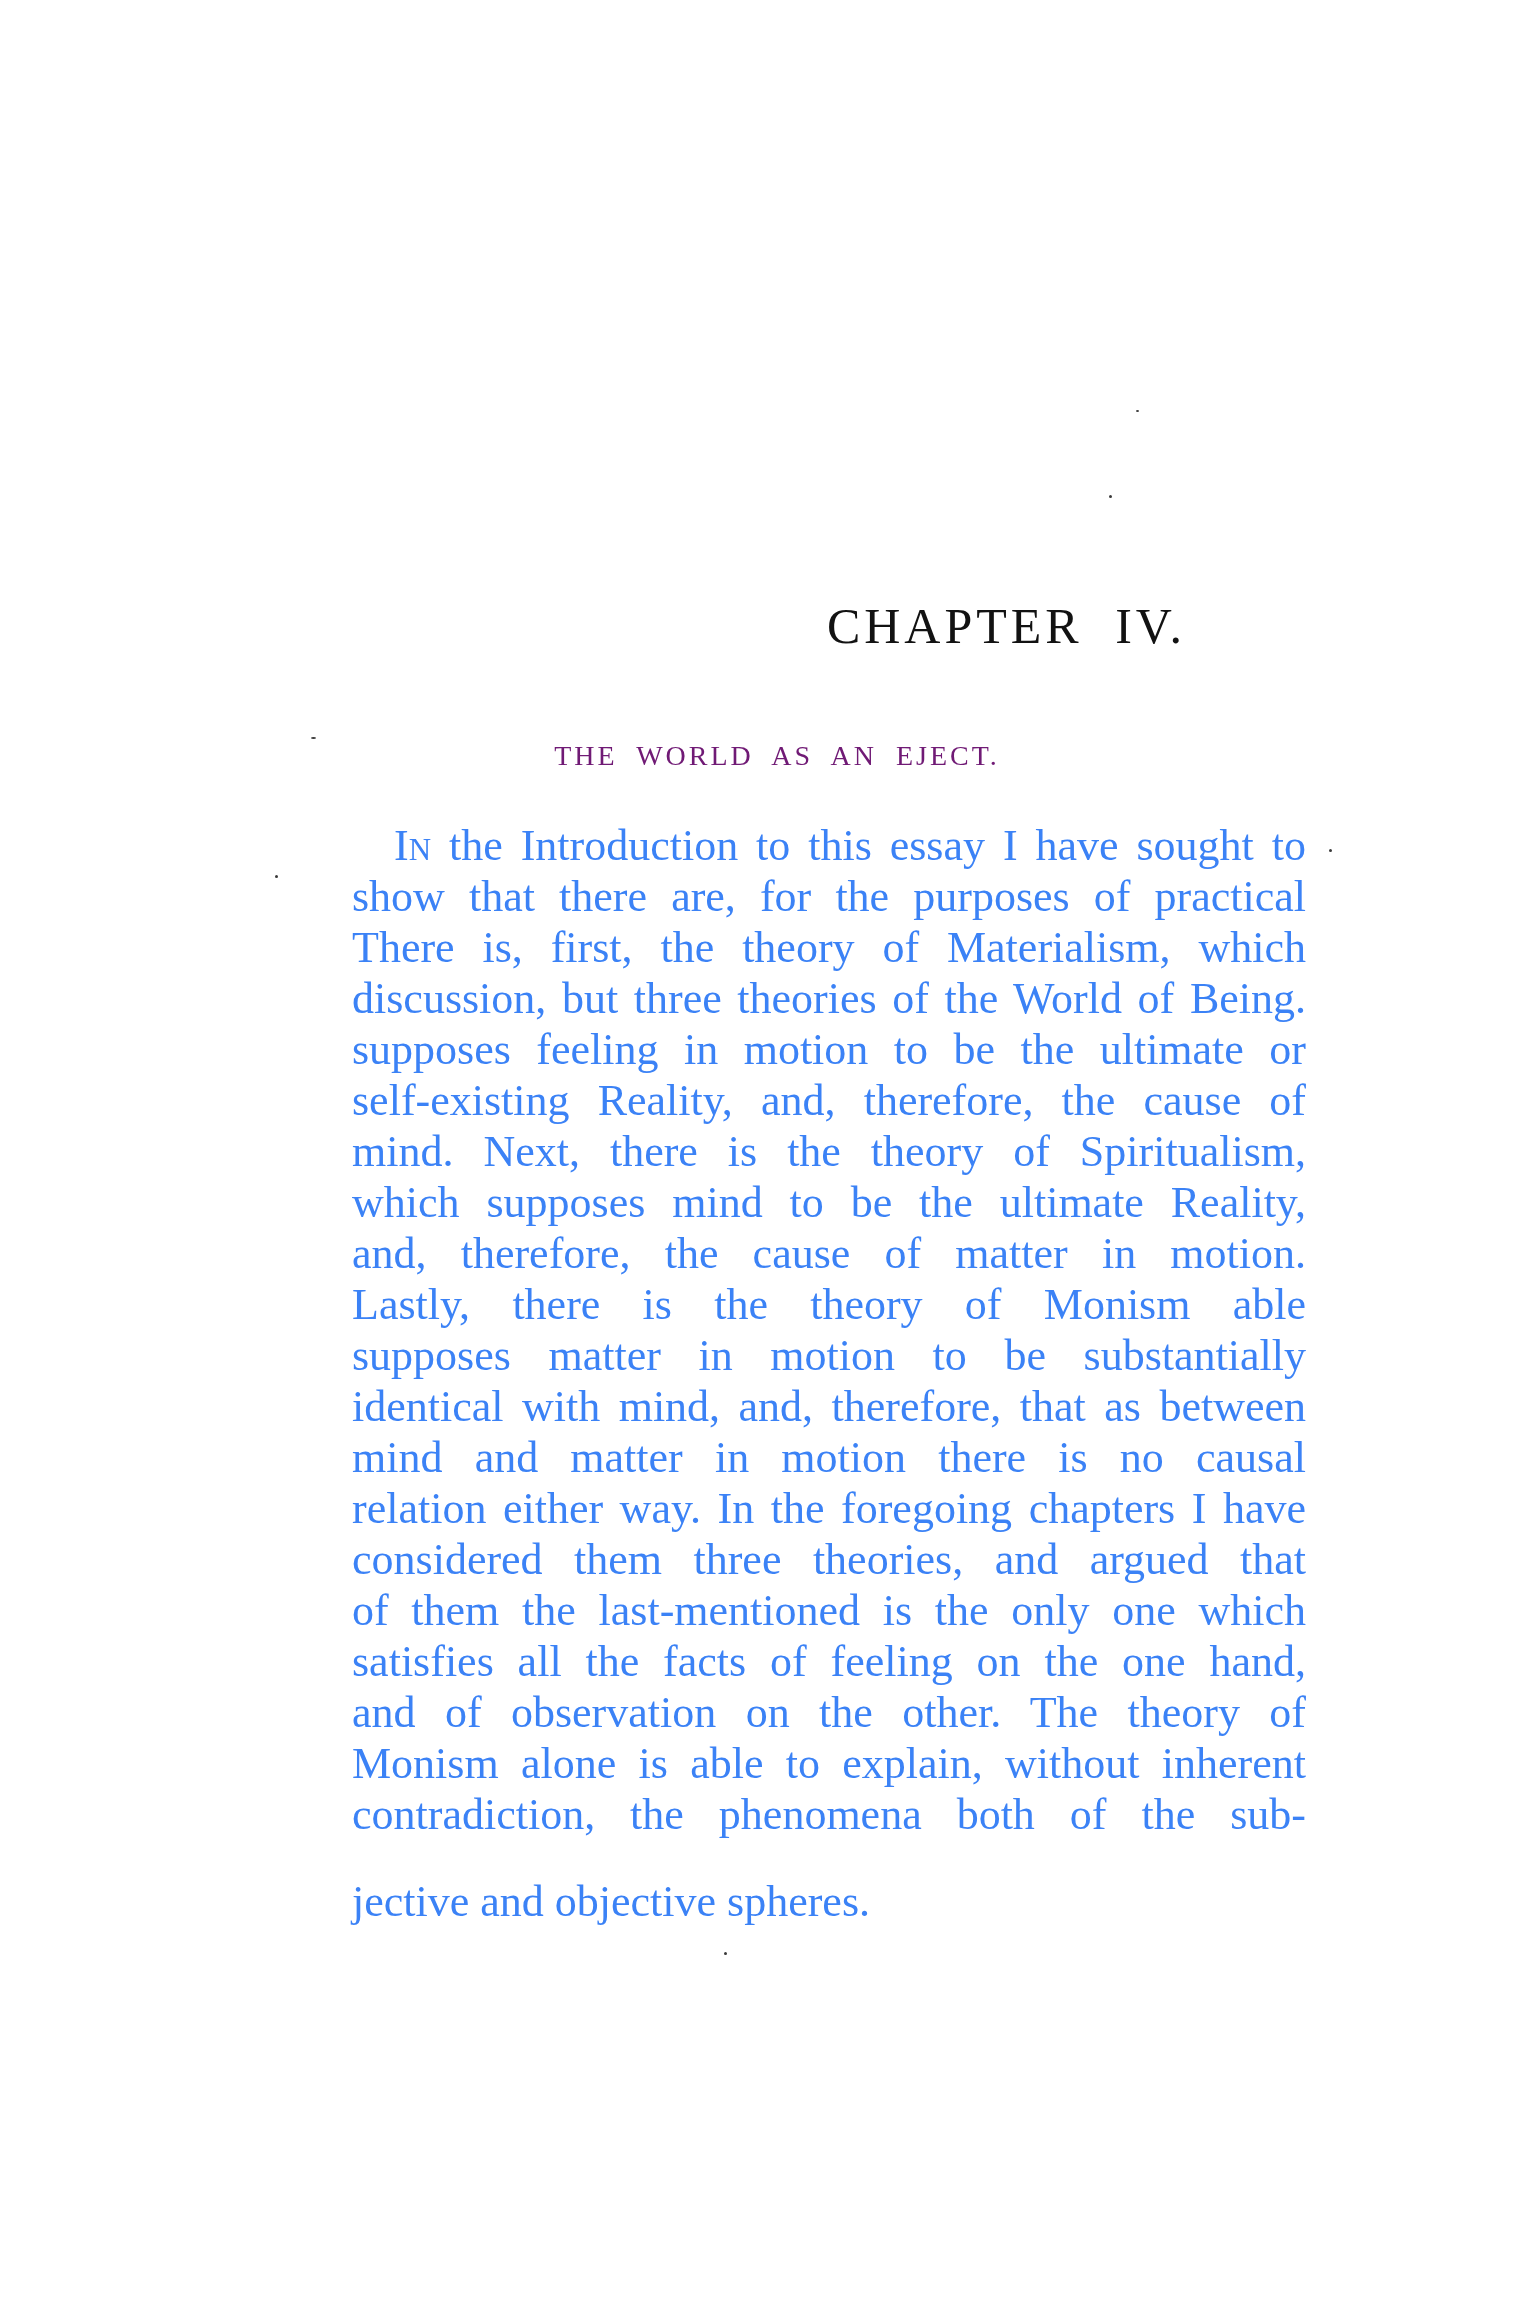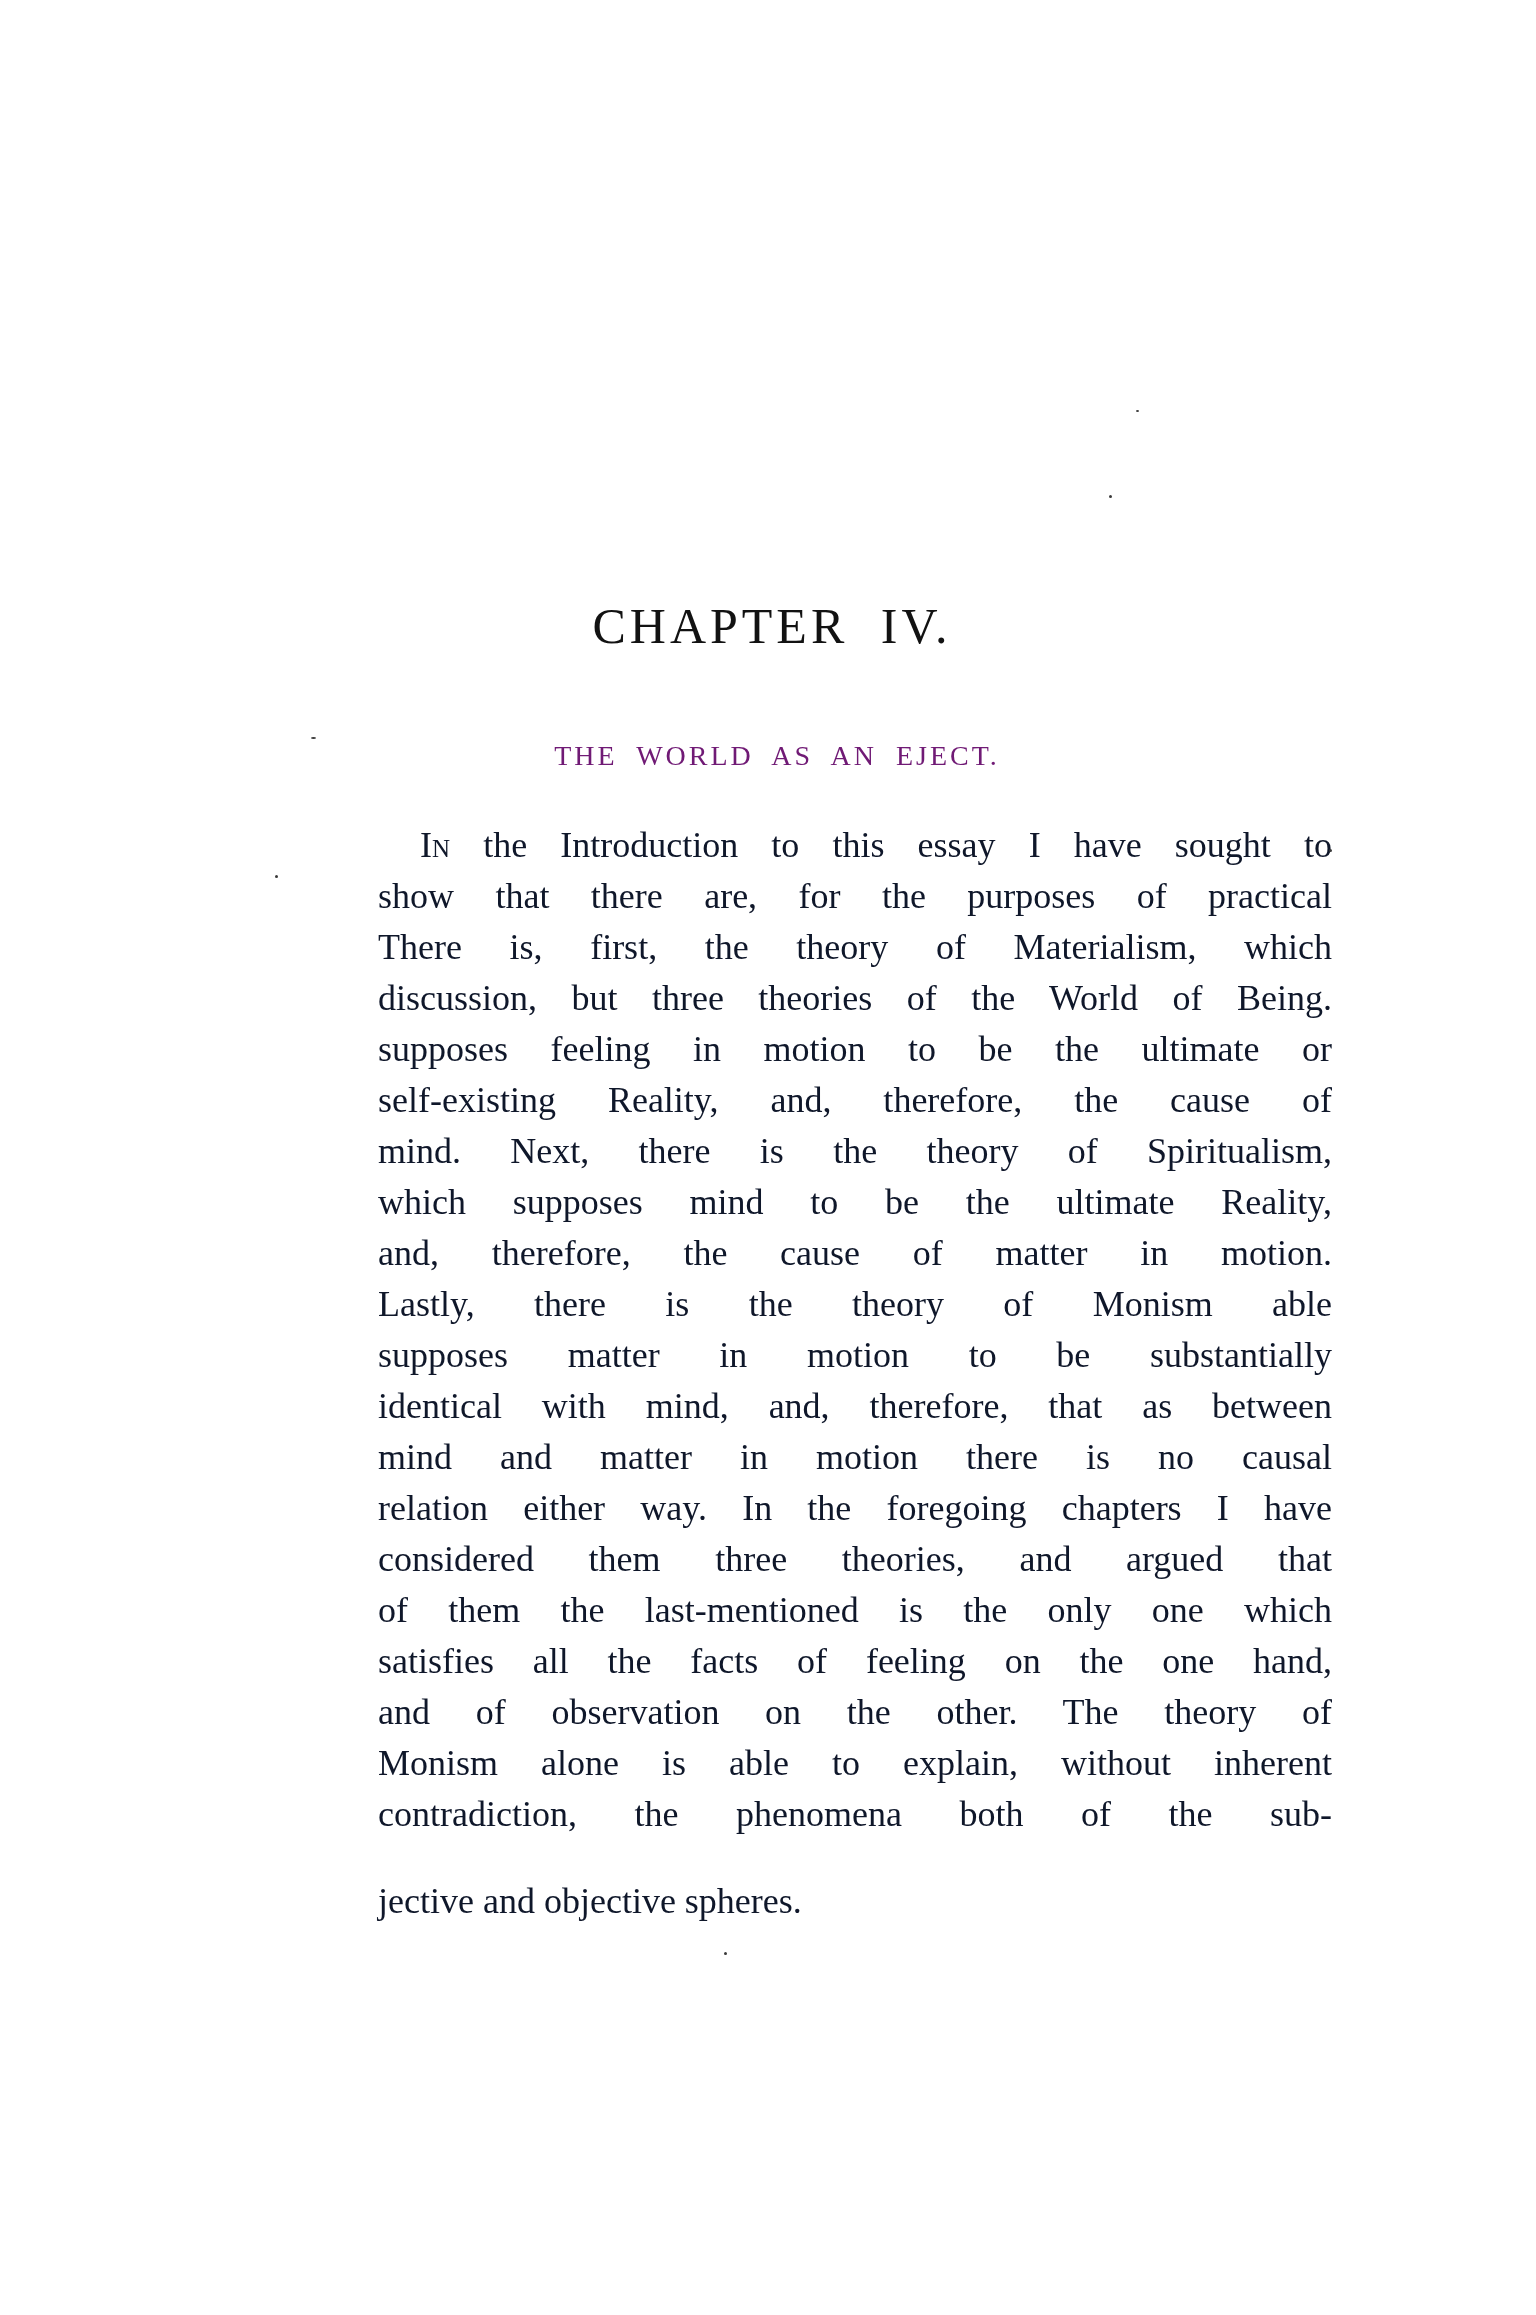--- a/index.html
+++ b/index.html
@@ -17,21 +17,21 @@
     inset: 0;
     background: #ffffff;
   }
   .chapter-heading {
     position: absolute;
     left: 358px;
     top: 598px;
     width: 954px;
     box-sizing: border-box;
     padding-right: 126px;
-    text-align: center;
+    text-align: right;
     font-size: 50px;
     line-height: 56px;
     letter-spacing: 4px;
     word-spacing: 16px;
     color: #121212;
   }
   .section-heading {
     position: absolute;
     left: 358px;
     top: 739px;
@@ -40,26 +40,26 @@
     padding-right: 116px;
     text-align: center;
     font-size: 28px;
     line-height: 34px;
     letter-spacing: 3px;
     word-spacing: 9px;
     color: #701a75;
   }
   .body-paragraph {
     position: absolute;
-    left: 378px;
+    left: 352px;
     top: 820px;
     width: 954px;
-    font-size: 36px;
+    font-size: 44px;
     line-height: 51px;
-    color: #0f172a;
+    color: #3b82f6;
   }
   .text-line {
     height: 51px;
     text-align: justify;
     text-align-last: justify;
     text-justify: inter-word;
     white-space: normal;
   }
   .text-line.first {
     text-indent: 42px;

